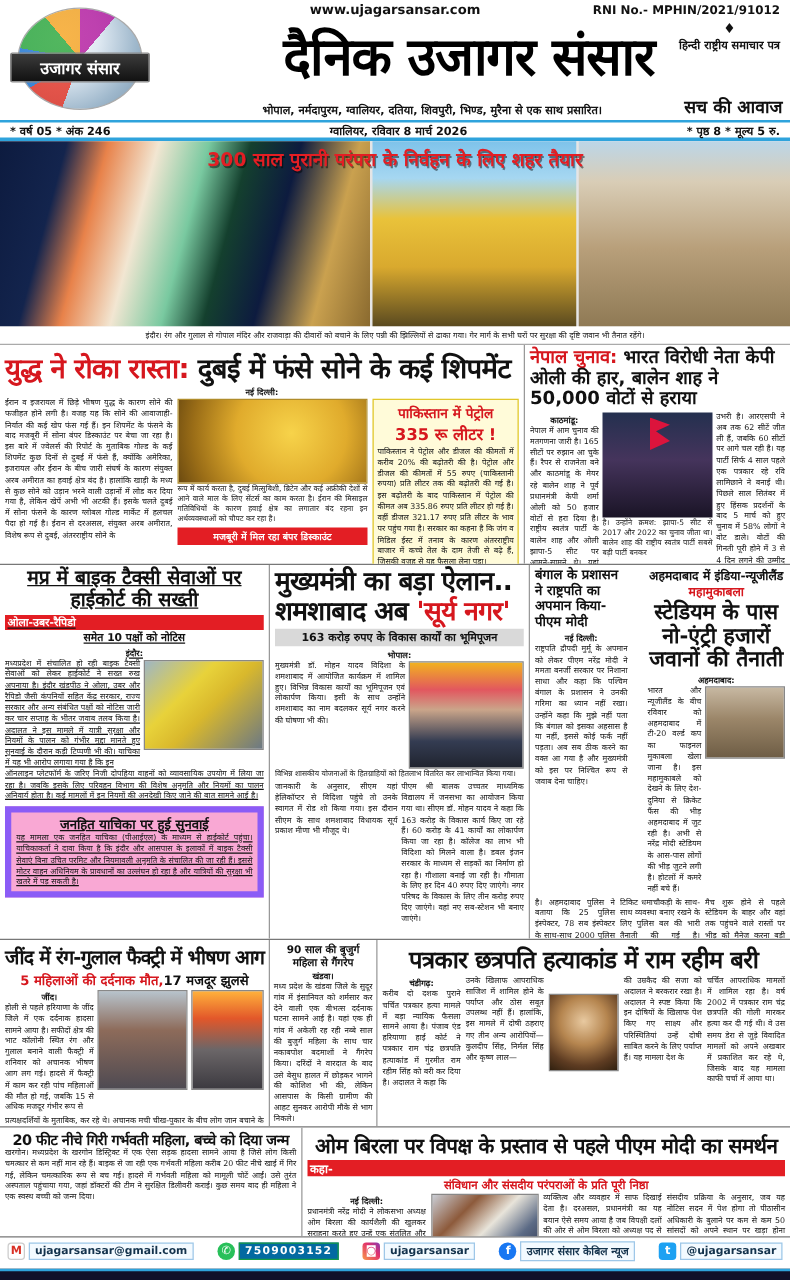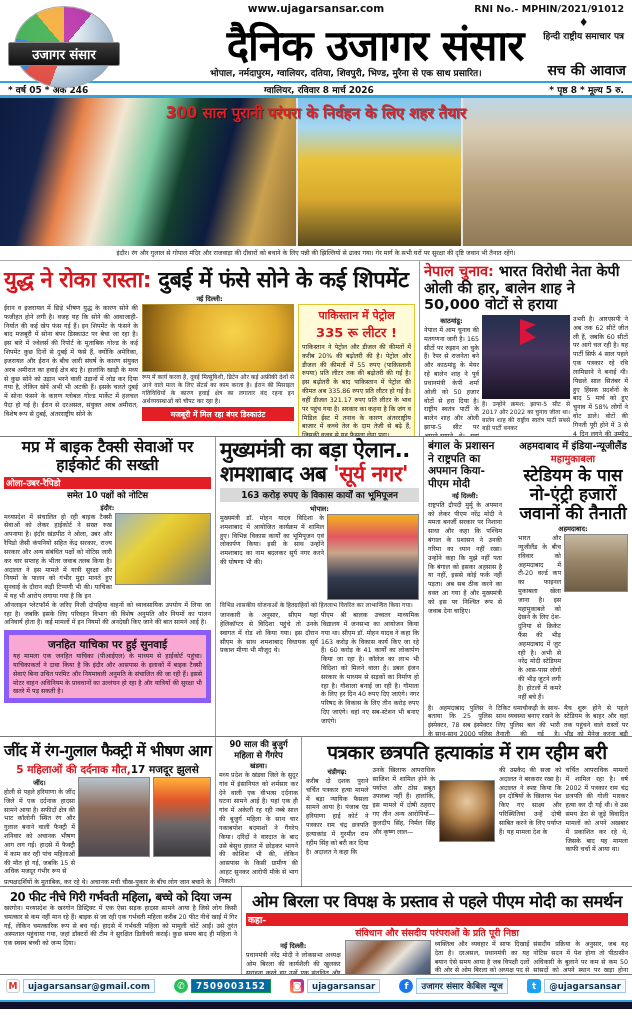--- a/index.html
+++ b/index.html
@@ -1,21 +1,21 @@
 <!DOCTYPE html>
 <html><head>
 <meta charset="utf-8">
 <style>
   * { margin:0; padding:0; box-sizing:border-box; }
   html,body { background:#e8e8e8; }
   body { font-family:"DejaVu Sans", sans-serif; }
   .page { position:relative; width:632px; height:1024px; margin:0 auto; background:#fff; overflow:hidden; color:#111; }
 
   
-  .header { position:relative; height:81px; padding-top:2px; }
+  .header { position:relative; height:96px; padding-top:2px; }
   .hdr-top { text-align:center; font-size:10.5px; font-weight:bold; }
   .rni { position:absolute; right:8px; top:3px; font-size:9.5px; font-weight:bold; }
   .np-type { position:absolute; right:8px; top:16px; font-size:9px; font-weight:bold; text-align:right; }
   .np-type .dia { display:block; text-align:center; font-size:11px; }
   .logo { position:absolute; left:8px; top:6px; width:112px; height:86px; }
   .globe { width:100px; height:82px; margin:0 auto; border-radius:50%;
            background: radial-gradient(circle at 35% 30%, #ffffff 0%, #dfe9f2 35%, #9fb8cc 70%, #7795ad 100%); position:relative; overflow:hidden; border:1px solid #aaa; }
   .globe .patches { position:absolute; inset:0;
            background: conic-gradient(from 200deg, #e93323 0 40deg, #1d74d2 40deg 80deg, #27a537 80deg 120deg, #f6a21d 120deg 160deg, #b5179e 160deg 200deg, transparent 200deg 360deg); opacity:.8; }
   .logo-banner { position:absolute; left:0; right:0; top:36px; background:linear-gradient(180deg,#3c3c3c,#111); color:#fff; font-weight:bold; font-size:13px; text-align:center; padding:2px 0; border:1px solid #888; border-radius:2px; }
@@ -61,21 +61,21 @@
   .nepal { flex:1; padding:2px 4px; }
   .nepal h1 { font-size:14.5px; line-height:1.15; font-weight:900; }
   .nepal .content { display:flex; gap:3px; margin-top:2px; }
   .nepal .ct { flex:1; }
   .nepal .cp { width:88px; }
   .nepal-photo { height:84px; background:linear-gradient(180deg,#24304f 0%,#45345c 45%,#1a1426 100%); position:relative; overflow:hidden; }
   .nepal-flag { position:absolute; left:38px; top:4px; width:16px; height:26px; background:#dc143c; clip-path:polygon(0 0, 100% 22%, 30% 42%, 100% 72%, 0 100%); }
 
   
   .mid-band { height:300px; }
-  .bike { width:216px; padding:2px 4px; }
+  .bike { width:216px; padding:2px 4px;text-decoration:underline; }
   .bike h1 { font-size:15.5px; line-height:1.15; font-weight:900; text-align:center; }
   .bike .sub { text-align:center; font-size:8.6px; font-weight:bold; margin:2px 0; }
   .bike .sub .chip { background:#e31e24; color:#fff; padding:0 2px; }
   .bike .row { display:flex; gap:3px; }
   .bike .row .t { flex:1; }
   .taxi-photo { width:96px; height:72px; background:linear-gradient(135deg,#9fb6c4 0%,#e8d23a 35%,#d9b82c 55%,#6b7885 100%); border:1px solid #888; }
   .pilbox { background:#f9a8d4; border:5px solid #8b5cf6; padding:2px 4px; margin-top:3px; }
   .pilbox h3 { font-size:10.5px; font-weight:900; text-align:center; margin-bottom:1px; }
   .cm { width:208px; padding:2px 4px; }
   .cm h1 { font-size:21px; font-weight:900; letter-spacing:-0.5px; line-height:1.12; }

